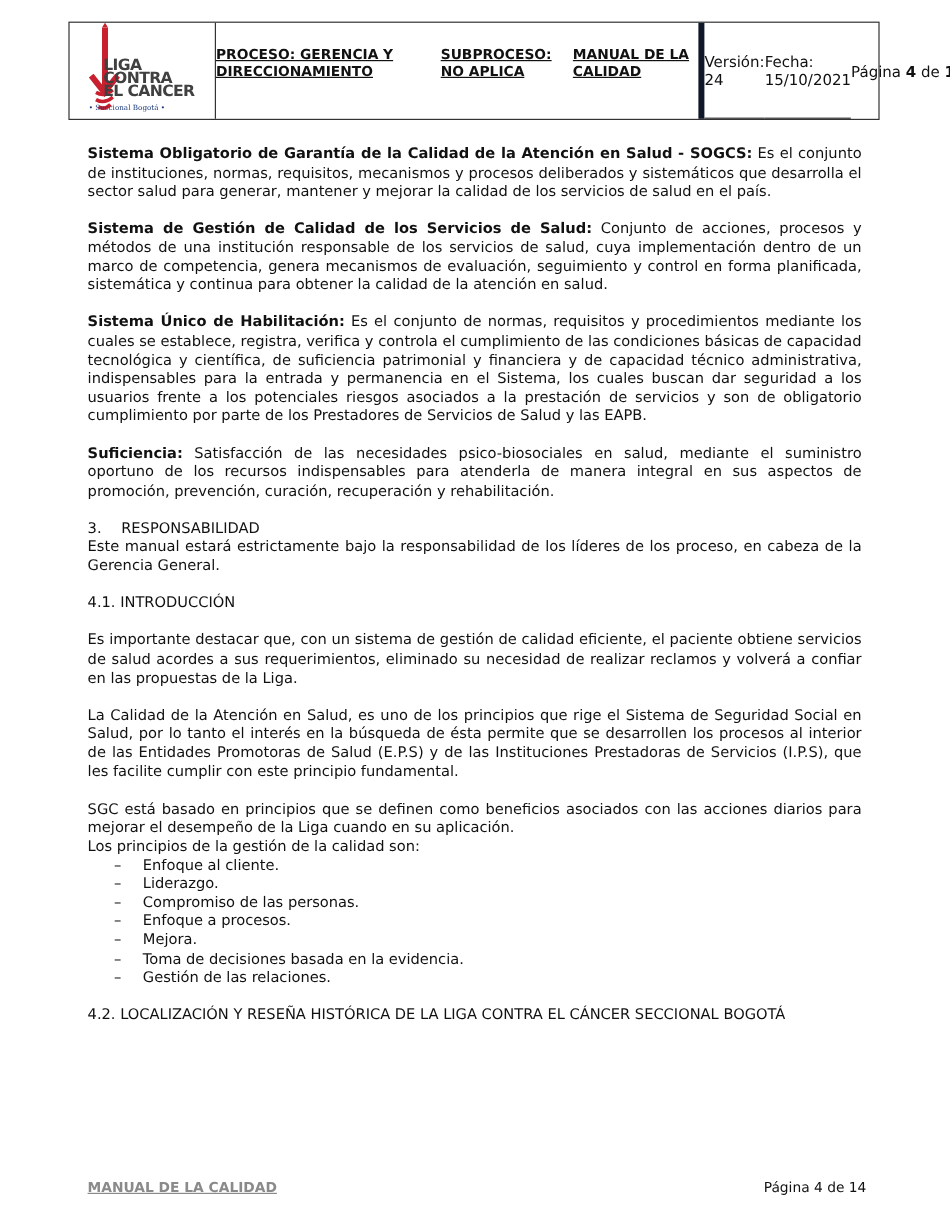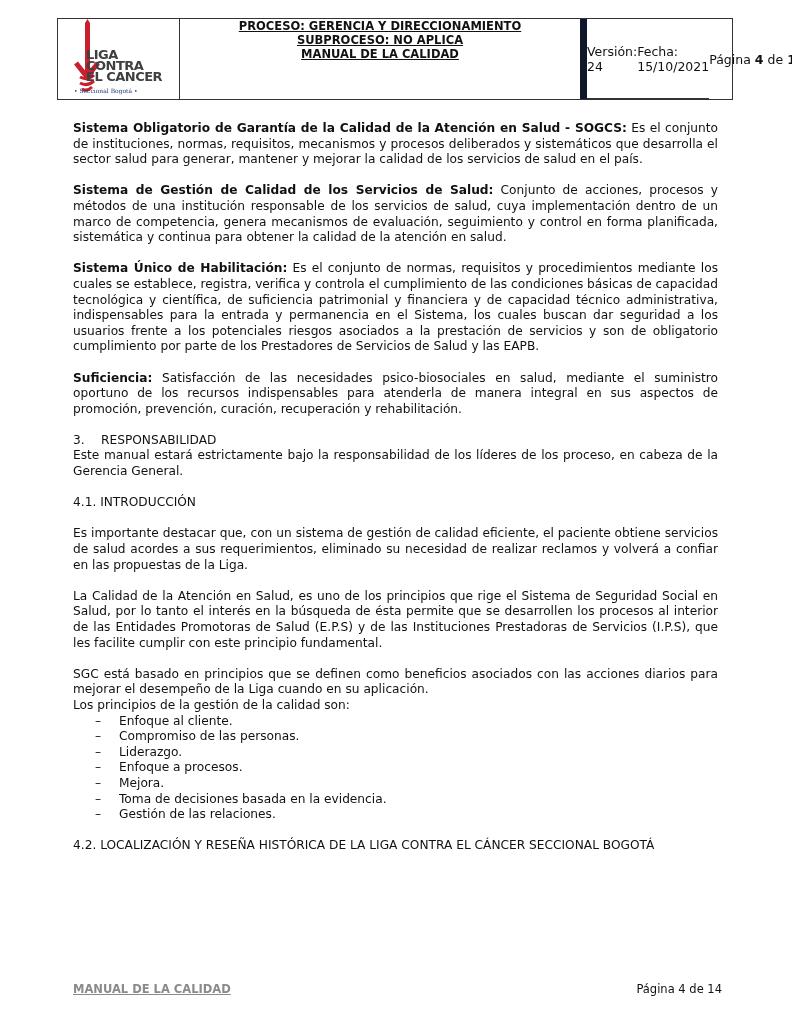--- a/index.html
+++ b/index.html
@@ -1,21 +1,21 @@
 <!DOCTYPE html>
 <html><head>
 <meta charset="utf-8">
 <style>
   html, body { margin: 0; padding: 0; background: #ffffff; }
   body { width: 792px; height: 1024px; position: relative; overflow: hidden;
          font-family: "DejaVu Sans", "Liberation Sans", sans-serif; color: #111; }
   .header { position: absolute; left: 57px; top: 18px; width: 676px; height: 82px;
             border: 1px solid #333; display: flex; box-sizing: border-box; }
   .logo-cell { width: 121px; border-right: 1px solid #333; position: relative; }
-  .title-cell { flex: 1; border-right: 7px solid #0f172a; display: flex; flex-direction: column;
+  .title-cell { flex: 1; border-right: 5px solid #0f172a; display: flex; flex-direction: row;
                 align-items: center; justify-content: flex-start; padding-bottom: 14px; }
   .title-cell div { font-weight: bold; text-decoration: underline; font-size: 11.5px; line-height: 14px; }
   .meta-cell { width: 145px; display: flex; flex-direction: row; }
   .meta-cell div { flex: 1; display: flex; align-items: center; justify-content: center;
                    font-size: 12.5px; border-bottom: 1px solid #333; }
   .meta-cell div:last-child { border-bottom: none; }
   .logo-text { position: absolute; left: 28px; top: 30px; color: #404040; font-weight: bold;
                font-size: 13px; line-height: 11px; letter-spacing: -0.5px; }
   .logo-sub { position: absolute; left: 16px; top: 68px; color: #1b3a7a; font-size: 6px;
               font-family: "DejaVu Serif", serif; white-space: nowrap; }
@@ -74,22 +74,22 @@
   <p>Este manual estará estrictamente bajo la responsabilidad de los líderes de los proceso, en cabeza de la Gerencia General.</p>
 
   <p class="sec"><span>4.1.</span> <span>INTRODUCCIÓN</span></p>
 
   <p>Es importante destacar que, con un sistema de gestión de calidad eficiente, el paciente obtiene servicios de salud acordes a sus requerimientos, eliminado su necesidad de realizar reclamos y volverá a confiar en las propuestas de la Liga.</p>
   <p>La Calidad de la Atención en Salud, es uno de los principios que rige el Sistema de Seguridad Social en Salud, por lo tanto el interés en la búsqueda de ésta permite que se desarrollen los procesos al interior de las Entidades Promotoras de Salud (E.P.S) y de las Instituciones Prestadoras de Servicios (I.P.S), que les facilite cumplir con este principio fundamental.</p>
   <div>SGC está basado en principios que se definen como beneficios asociados con las acciones diarios para mejorar el desempeño de la Liga cuando en su aplicación.</div>
   <div>Los principios de la gestión de la calidad son:</div>
   <ul class="list">
     <li>Enfoque al cliente.</li>
+    <li>Liderazgo.</li>
     <li>Compromiso de las personas.</li>
-    <li>Liderazgo.</li>
     <li>Enfoque a procesos.</li>
     <li>Mejora.</li>
     <li>Toma de decisiones basada en la evidencia.</li>
     <li>Gestión de las relaciones.</li>
   </ul>
   <p class="sec" style="margin-top:15px;"><span>4.2.</span>&nbsp;<span>LOCALIZACIÓN Y RESEÑA HISTÓRICA DE LA LIGA CONTRA EL CÁNCER SECCIONAL BOGOTÁ</span></p>
 </div>
 
 <div class="footer-left">MANUAL DE LA CALIDAD</div>
 <div class="footer-right">Página 4 de 14</div>

